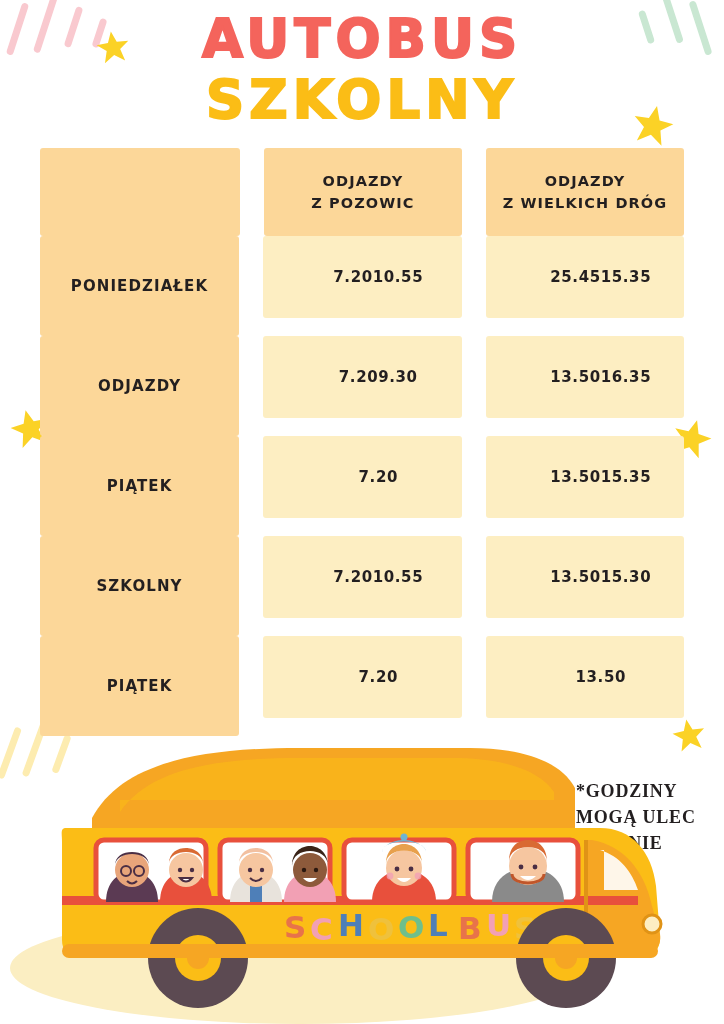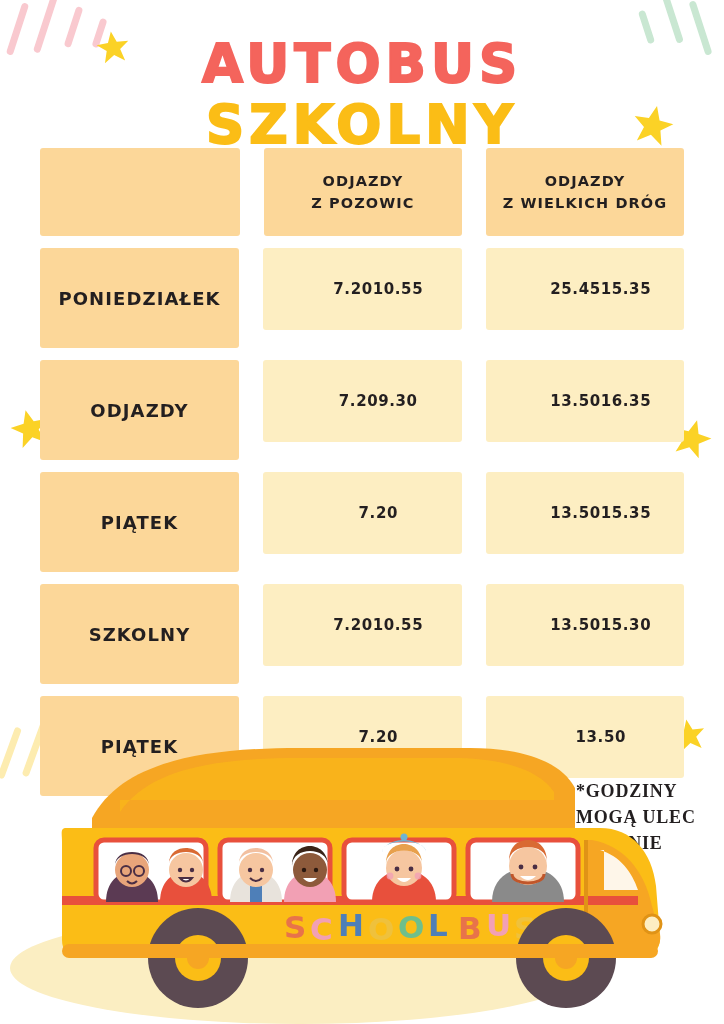--- a/index.html
+++ b/index.html
@@ -54,21 +54,20 @@
   .star-d { left: 672px; top: 418px; width: 40px; height: 40px; transform: rotate(16deg); }
   .star-e { left: 672px; top: 718px; width: 34px; height: 34px; transform: rotate(-10deg); }
 
   
   .title-wrap {
     position: absolute;
     top: 12px;
     left: 0;
     width: 724px;
     text-align: center;
-    margin-top: 25px;
   }
   .title-line1, .title-line2 {
     font-family: "DejaVu Sans", sans-serif;
     font-weight: bold;
     letter-spacing: 5px;
     line-height: 1.0;
     -webkit-text-stroke: 2px currentColor;
   }
   .title-line1 {
     font-size: 53px;
@@ -84,21 +83,20 @@
   
   .table {
     position: absolute;
     left: 40px;
     top: 148px;
     width: 644px;
   }
   .row {
     display: flex;
     gap: 24px;
-    margin-bottom: 12px;
   }
   .cell {
     border-radius: 3px;
     display: flex;
     align-items: center;
     justify-content: center;
     text-align: center;
     font-family: "DejaVu Sans", sans-serif;
     font-weight: bold;
     color: #231f20;
@@ -112,21 +110,21 @@
     background: #fcd799;
     font-size: 14.5px;
     letter-spacing: 1.1px;
     line-height: 1.55;
   }
   .head .c-day { background: #fcd799; }
 
   .body-row .c-day {
     height: 100px;
     background: #fcd799;
-    font-size: 18px;
+    font-size: 15px;
     letter-spacing: 1.1px;
   }
   .body-row .c-mid,
   .body-row .c-right {
     height: 82px;
     background: #fdeec2;
     font-size: 15px;
     letter-spacing: 0.6px;
     line-height: 1.6;
     padding-left: 32px;

